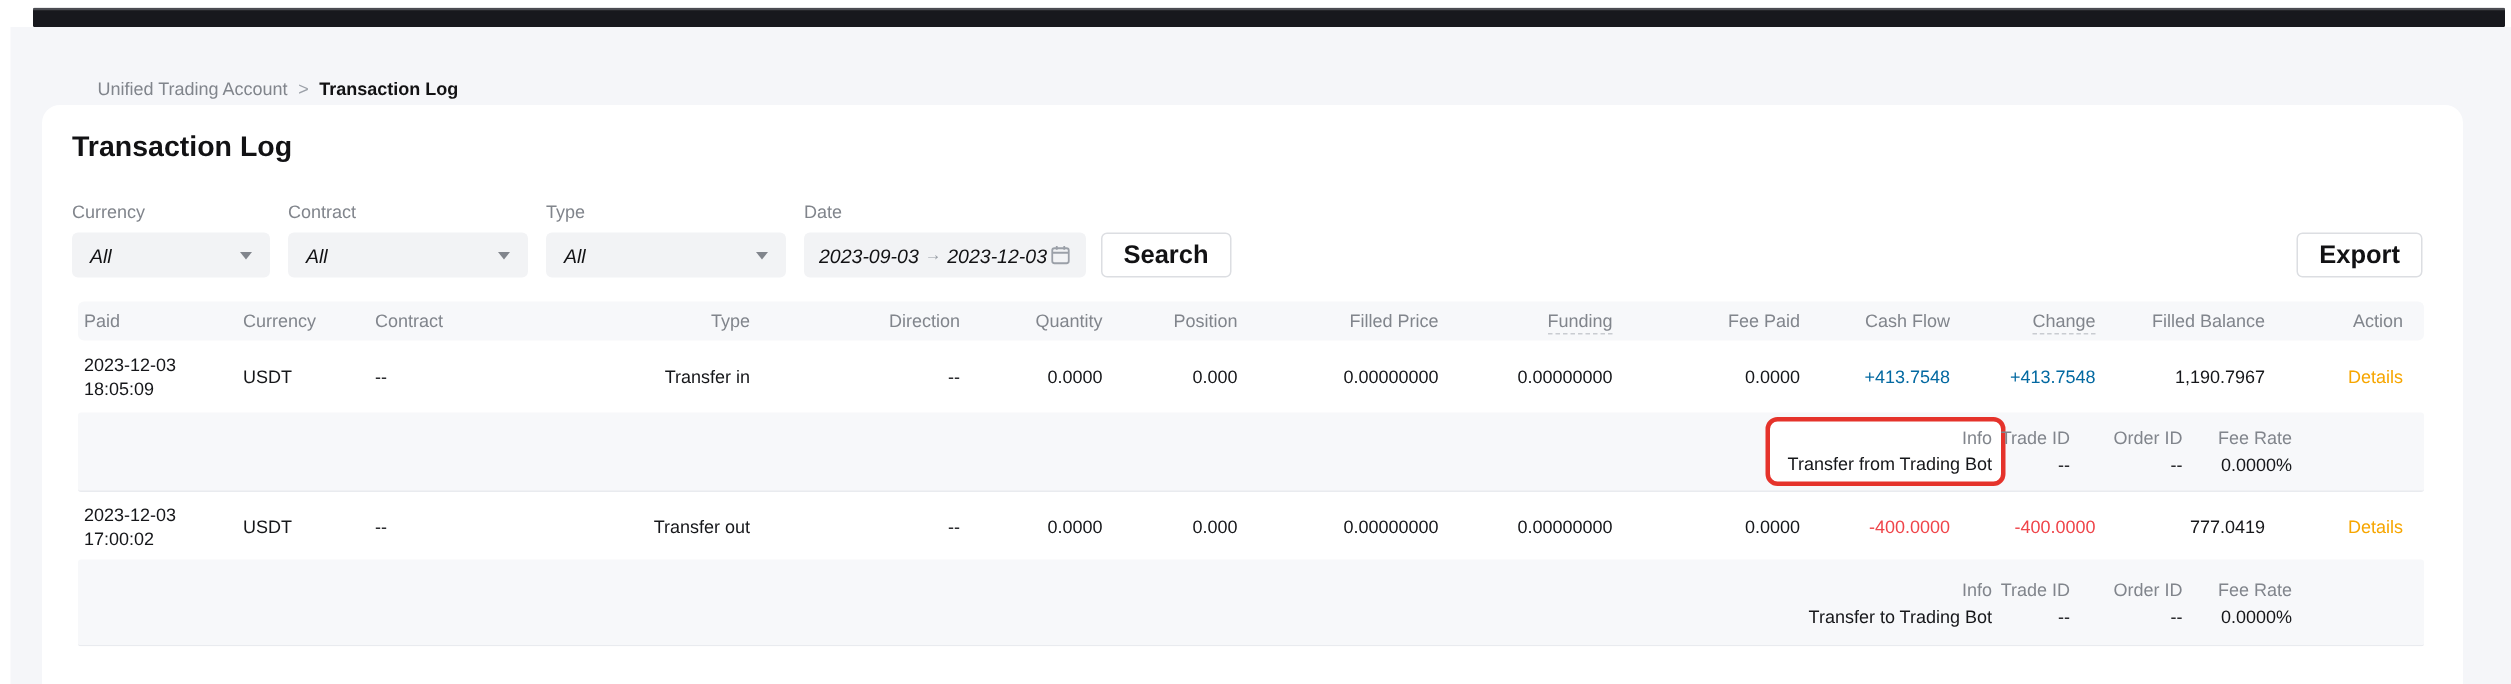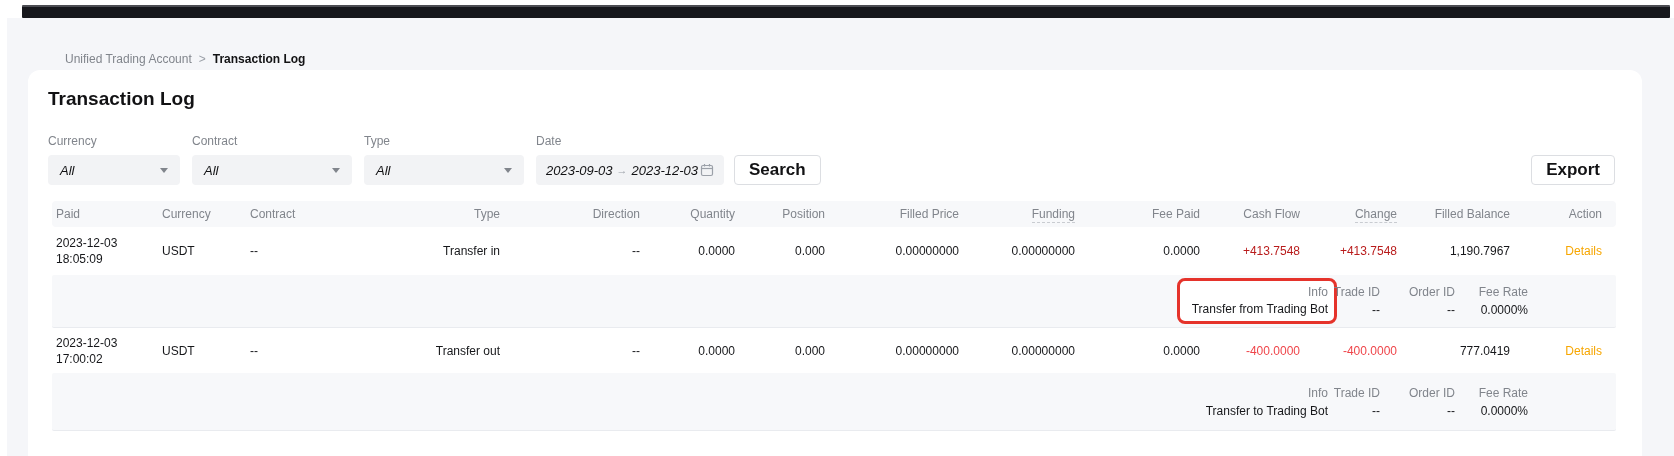--- a/index.html
+++ b/index.html
@@ -60,21 +60,21 @@
   .c-position { width: 90px;  text-align: right; }
   .c-filled   { width: 134px; text-align: right; }
   .c-funding  { width: 116px; text-align: right; }
   .c-feepaid  { width: 125px; text-align: right; }
   .c-cashflow { width: 100px; text-align: right; }
   .c-change   { width: 97px;  text-align: right; }
   .c-wallet   { width: 113px; text-align: right; }
   .c-action   { width: 106px; text-align: right; padding-right: 14px; }
   .dashed { border-bottom: 1px dashed #c9ccd1; padding-bottom: 1px; cursor: default; }
   .two-line { line-height: 16px; }
-  .pos { color: #b91c1c; }
+  .pos { color: #0369a1; }
   .neg { color: #ef454a; }
   .link { color: #f7a600; cursor: pointer; font-weight: 500; }
 
   
   .subrow { display: flex; justify-content: flex-end; align-items: center;
     background: #f7f8fa; height: 53px; padding-right: 88px;
     border-bottom: 1px solid #e9ebef; border-radius: 2px; }
   .subrow.last { height: 58px; }
   .sub-col { display: flex; flex-direction: column; align-items: flex-end; gap: 4px; justify-content: flex-end; }
   .sub-info  { width: 400px; }

